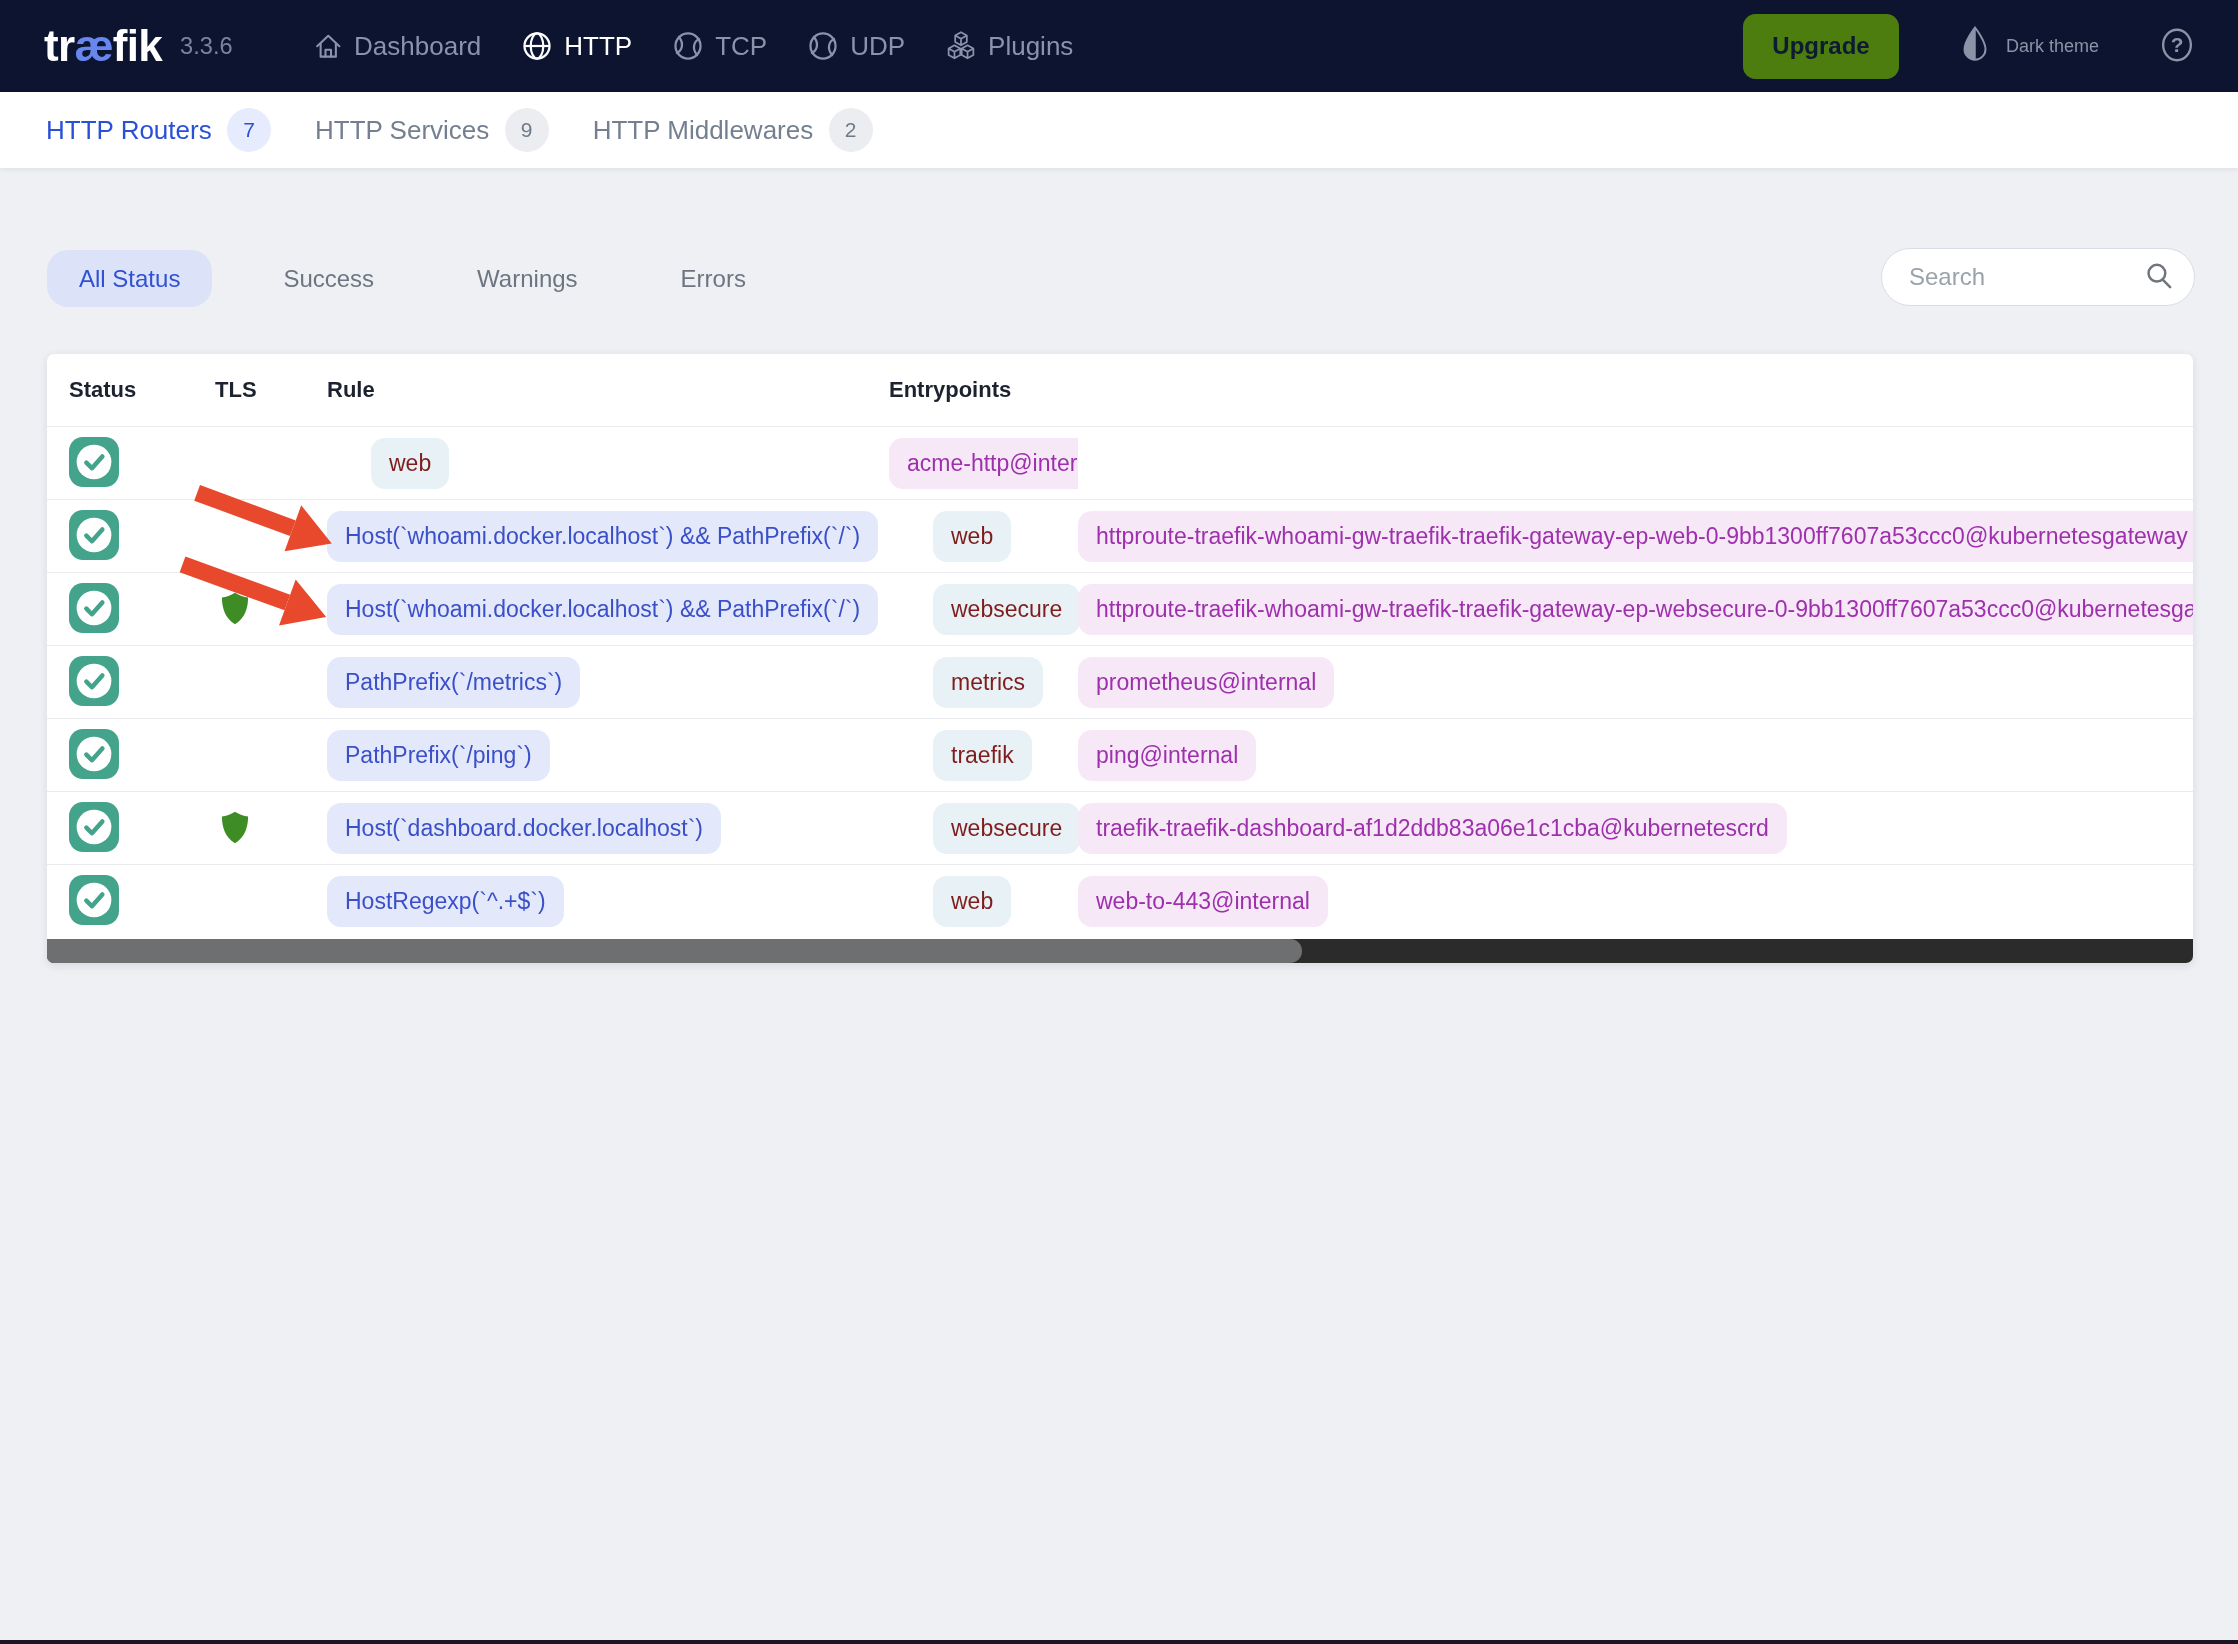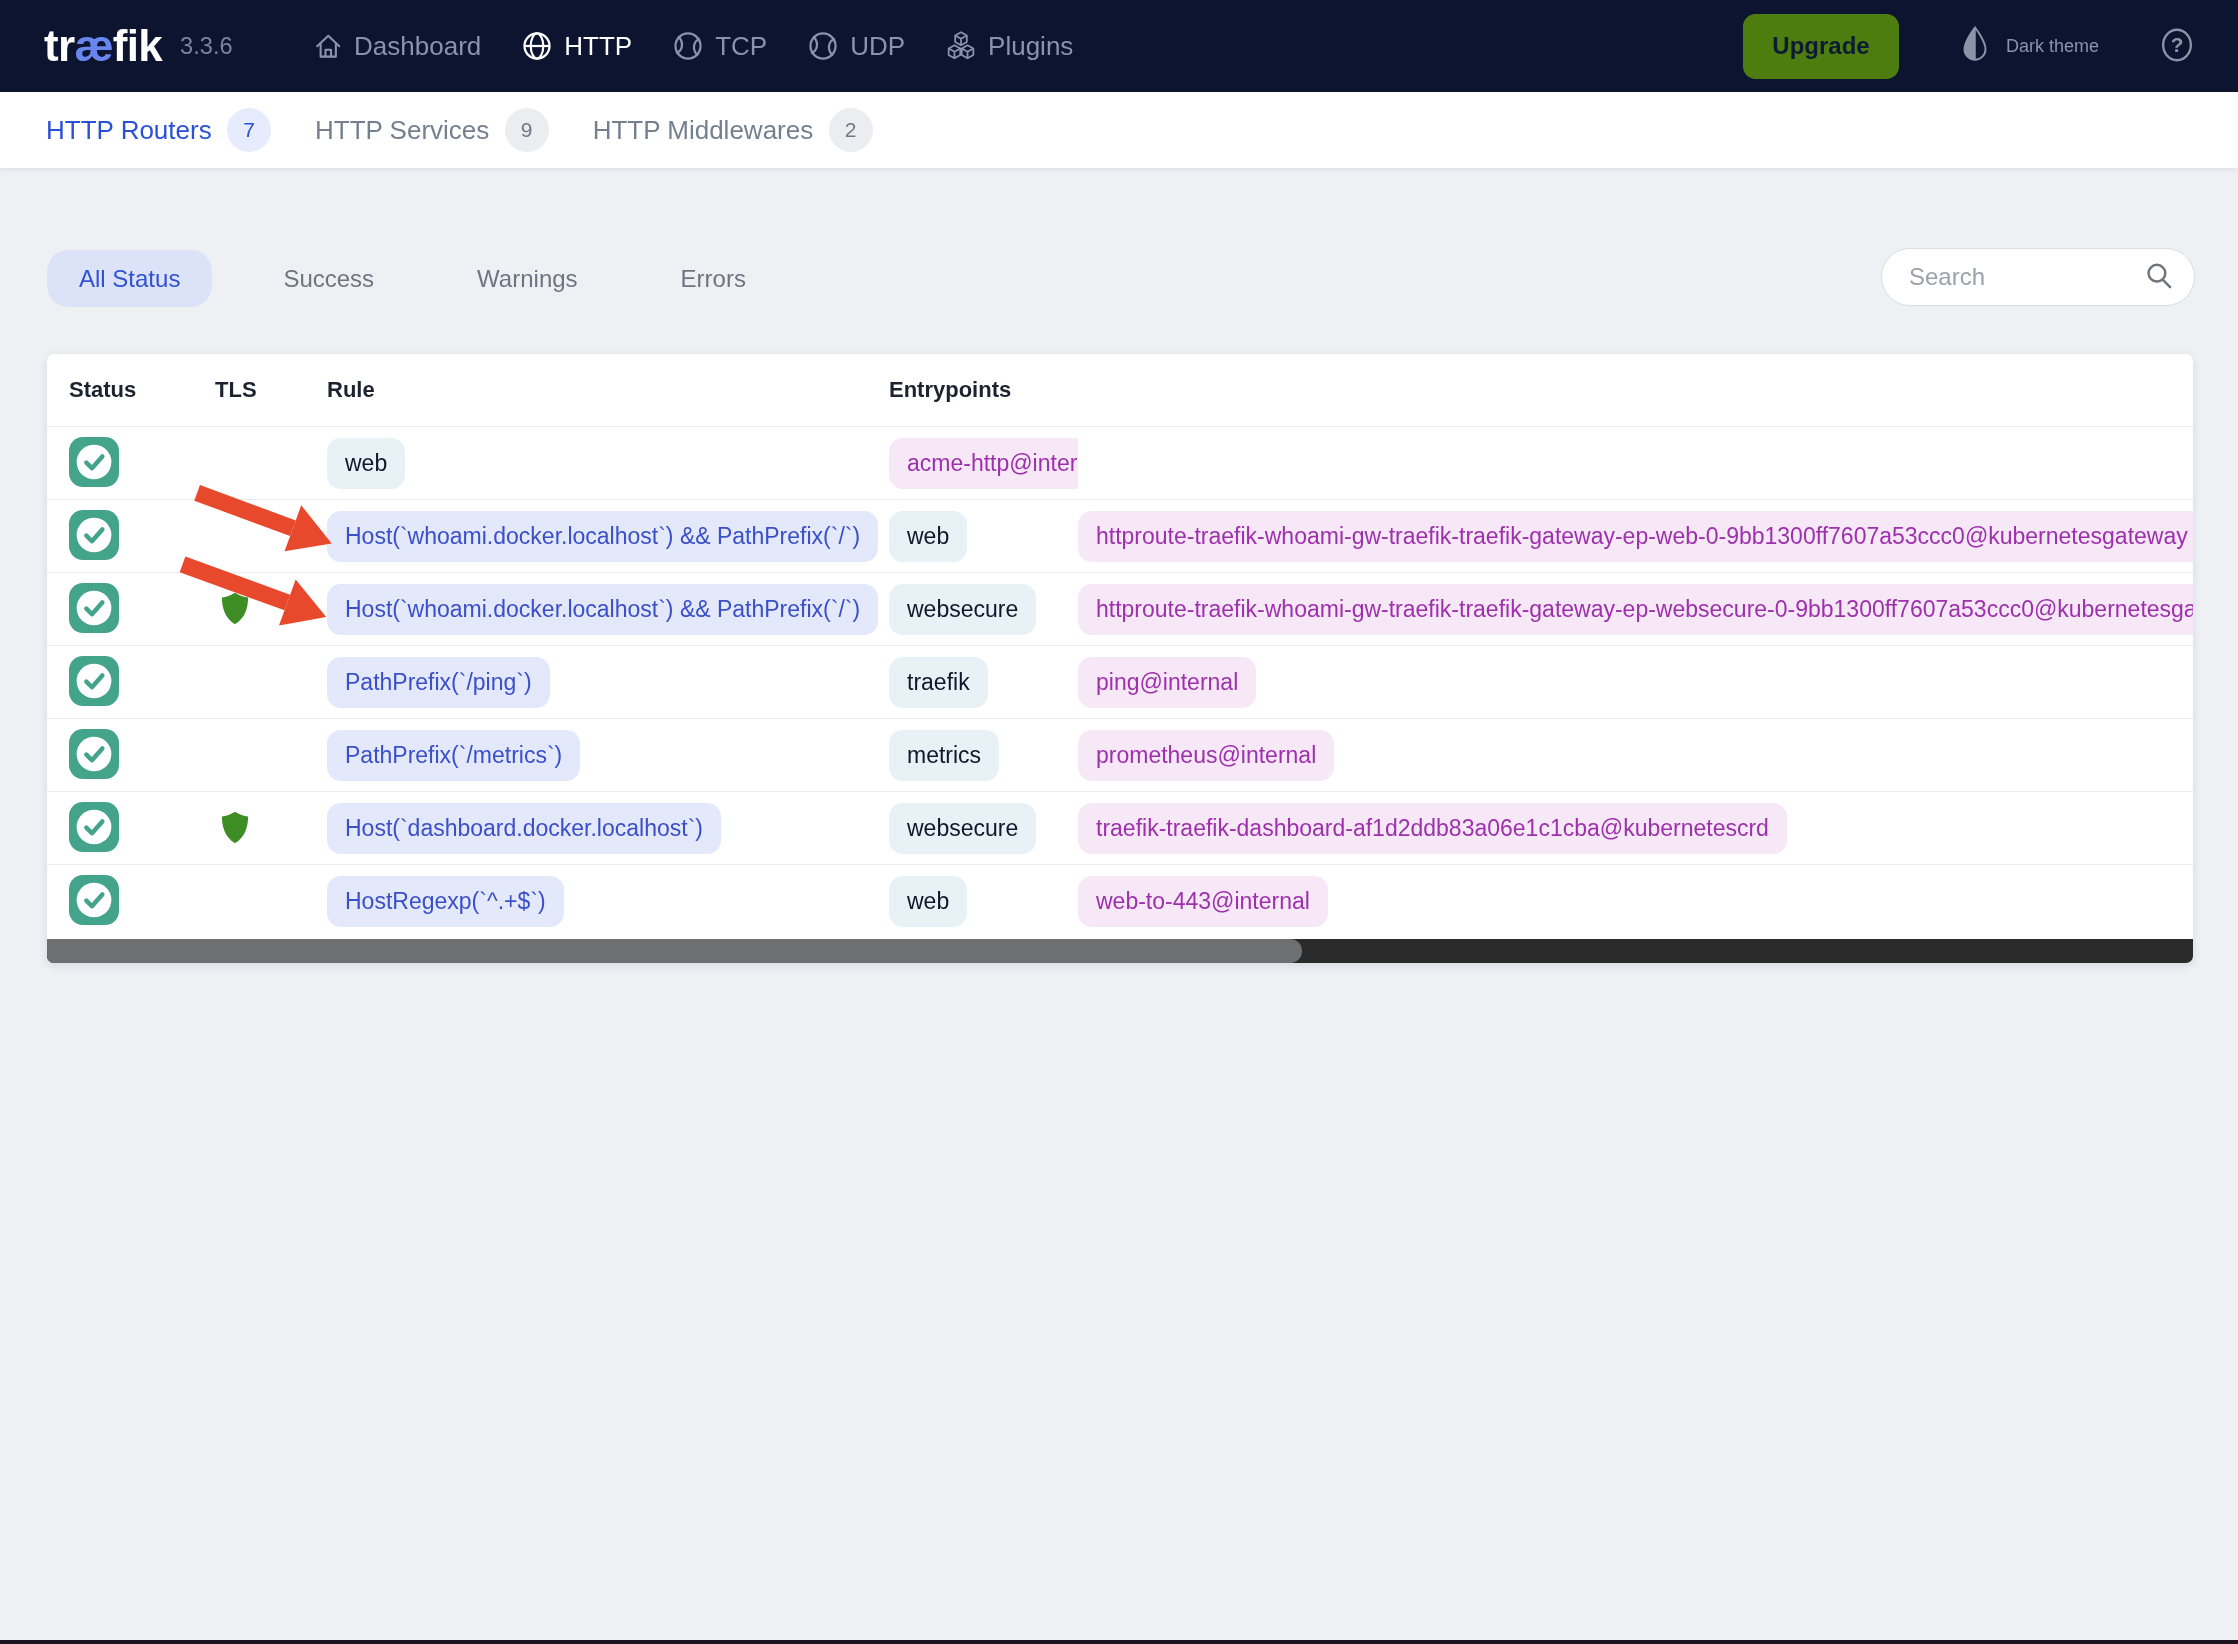--- a/index.html
+++ b/index.html
@@ -52,21 +52,21 @@
   .thead{height:72px;font-size:22px;font-weight:bold;color:#1c2230;}
   .thead .hcell{display:flex;align-items:center;gap:12.5px;}
   .sort-caret{width:0;height:0;border-left:8.3px solid transparent;border-right:8.3px solid transparent;
     border-top:10.4px solid #1c2230;display:inline-block;}
   .trow{height:73px;border-top:1.4px solid #e9ebee;cursor:pointer;}
   .cell{overflow:visible;white-space:nowrap;}
   .c-name{overflow:hidden;}
   .chip{display:inline-flex;align-items:center;height:51px;padding:0 18px;border-radius:14px;
     font-size:23px;white-space:nowrap;}
   .rule-chip{background:#e3e8fb;color:#3a4fc8;}
-  .ep-chip{background:#e8f1f5;color:#0f172a;}
+  .ep-chip{background:#e8f1f5;color:#7f1d1d;margin-left:44px;}
   .name-chip{background:#f6e8f7;color:#9e30ad;}
   .status-badge{display:inline-flex;}
   .shield{display:inline-flex;margin-left:5.6px;}
   
   .hscroll{position:absolute;left:0;right:0;bottom:0;height:23.6px;background:#2b2b2c;}
   .hscroll .thumb{position:absolute;left:0;top:0;bottom:0;background:#6e6f70;border-radius:0 11.8px 11.8px 0;}
   
   .arrows{position:absolute;left:0;top:0;pointer-events:none;z-index:50;}
   
   .bottom-strip{position:absolute;left:0;bottom:0;width:100%;height:4.9px;background:#1c1420;}
@@ -271,44 +271,44 @@
         </svg>
       </span>
     </div>
     <div class="cell c-tls">
       <span class="shield" style="visibility: hidden;">
         <svg width="28" height="33" viewBox="0 0 40 48">
           <path d="M20 1 C26 5 33 7 39 8 C39 22 35 38 20 47 C5 38 1 22 1 8 C7 7 14 5 20 1 Z" fill="#3e8c24"></path>
         </svg>
       </span>
     </div>
+    <div class="cell c-rule"><span class="chip rule-chip">PathPrefix(`/metrics`)</span></div>
+    <div class="cell c-ep"><span class="chip ep-chip">metrics</span></div>
+    <div class="cell c-name"><span class="chip name-chip">prometheus@internal</span></div>
+  </div>
+      <div class="trow">
+    <div class="cell c-status">
+      <span class="status-badge">
+        <svg width="50" height="50" viewBox="0 0 72 72">
+          <rect width="72" height="72" rx="20" fill="#44a38b"></rect>
+          <circle cx="36" cy="36" r="25" fill="#ffffff"></circle>
+          <path d="M25 37 l8 8 l15 -17" stroke="#44a38b" stroke-width="6.5" fill="none" stroke-linecap="round" stroke-linejoin="round"></path>
+        </svg>
+      </span>
+    </div>
+    <div class="cell c-tls">
+      <span class="shield" style="visibility: hidden;">
+        <svg width="28" height="33" viewBox="0 0 40 48">
+          <path d="M20 1 C26 5 33 7 39 8 C39 22 35 38 20 47 C5 38 1 22 1 8 C7 7 14 5 20 1 Z" fill="#3e8c24"></path>
+        </svg>
+      </span>
+    </div>
     <div class="cell c-rule"><span class="chip rule-chip">PathPrefix(`/ping`)</span></div>
     <div class="cell c-ep"><span class="chip ep-chip">traefik</span></div>
     <div class="cell c-name"><span class="chip name-chip">ping@internal</span></div>
-  </div>
-      <div class="trow">
-    <div class="cell c-status">
-      <span class="status-badge">
-        <svg width="50" height="50" viewBox="0 0 72 72">
-          <rect width="72" height="72" rx="20" fill="#44a38b"></rect>
-          <circle cx="36" cy="36" r="25" fill="#ffffff"></circle>
-          <path d="M25 37 l8 8 l15 -17" stroke="#44a38b" stroke-width="6.5" fill="none" stroke-linecap="round" stroke-linejoin="round"></path>
-        </svg>
-      </span>
-    </div>
-    <div class="cell c-tls">
-      <span class="shield" style="visibility: hidden;">
-        <svg width="28" height="33" viewBox="0 0 40 48">
-          <path d="M20 1 C26 5 33 7 39 8 C39 22 35 38 20 47 C5 38 1 22 1 8 C7 7 14 5 20 1 Z" fill="#3e8c24"></path>
-        </svg>
-      </span>
-    </div>
-    <div class="cell c-rule"><span class="chip rule-chip">PathPrefix(`/metrics`)</span></div>
-    <div class="cell c-ep"><span class="chip ep-chip">metrics</span></div>
-    <div class="cell c-name"><span class="chip name-chip">prometheus@internal</span></div>
   </div>
       <div class="trow">
     <div class="cell c-status">
       <span class="status-badge">
         <svg width="50" height="50" viewBox="0 0 72 72">
           <rect width="72" height="72" rx="20" fill="#44a38b"></rect>
           <circle cx="36" cy="36" r="25" fill="#ffffff"></circle>
           <path d="M25 37 l8 8 l15 -17" stroke="#44a38b" stroke-width="6.5" fill="none" stroke-linecap="round" stroke-linejoin="round"></path>
         </svg>
       </span>

